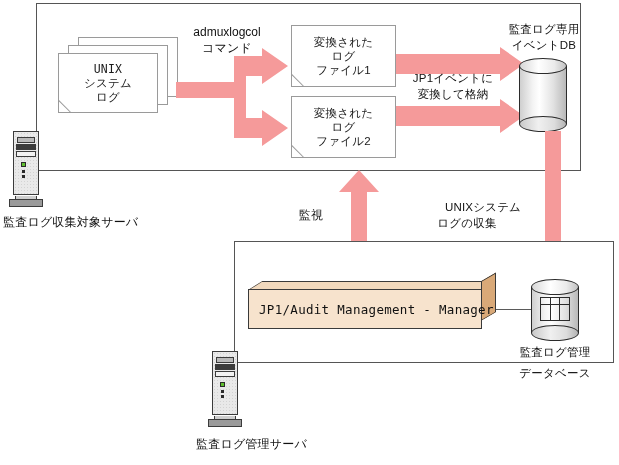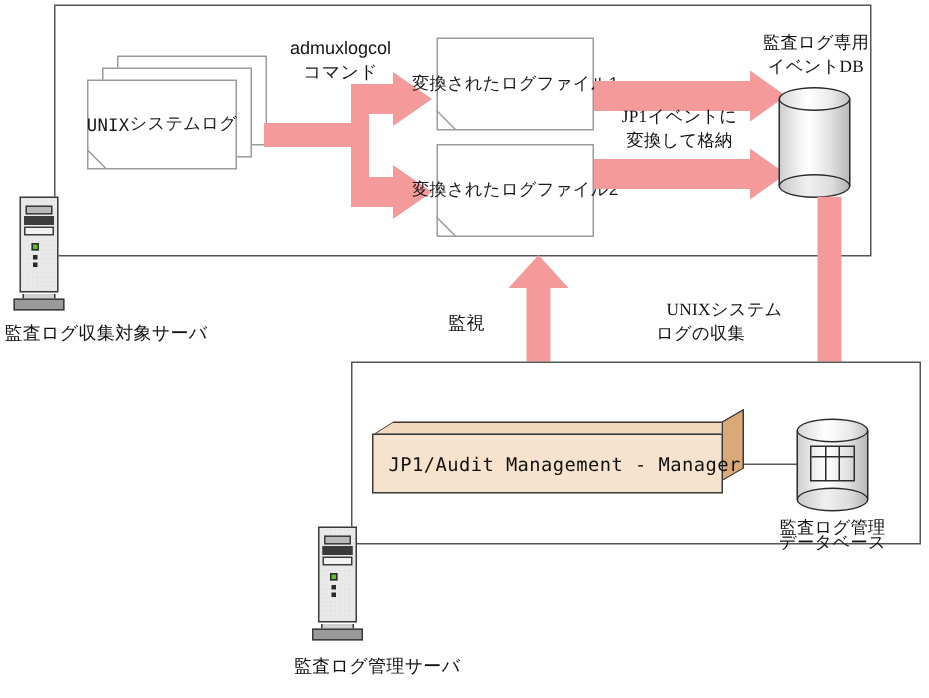--- a/index.html
+++ b/index.html
@@ -49,21 +49,21 @@
   }
   .sheet .foldline{
     position:absolute;left:-1px;bottom:-1px;width:14px;height:14px;overflow:hidden;
   }
   .sheet .foldline:after{
     content:"";position:absolute;left:-1px;top:-1px;width:20px;height:20px;
     border-top:1px solid #9a9a9a;transform-origin:0 0;transform:rotate(45deg);
   }
   .sheet-label{
     position:absolute;left:0;right:0;top:0;bottom:0;
-    display:flex;flex-direction:row;align-items:center;justify-content:center;
+    display:flex;flex-direction:column;align-items:center;justify-content:center;
     font-size:11.5px;line-height:14px;letter-spacing:.2px;white-space:pre;text-align:center;
     font-family:"Liberation Sans","DejaVu Sans",sans-serif;
   }
 
   
   .cyl{position:absolute;}
   .cyl .body{
     position:absolute;left:0;top:8px;width:100%;height:calc(100% - 16px);
     background:linear-gradient(to right,#cfcfcf 0%,#f4f4f4 28%,#ffffff 42%,#e2e2e2 72%,#b9b9b9 100%);
     border-left:1px solid #2b2b2b;border-right:1px solid #2b2b2b;box-sizing:border-box;
@@ -106,21 +106,21 @@
     position:absolute;left:0;top:0;width:calc(100% - 14px);height:9px;
     background:#f2d9bd;border:1px solid #3a3a3a;box-sizing:border-box;
     transform:skewX(-58deg);transform-origin:bottom left;
   }
 
   
   .lab{
     position:absolute;font-size:11.5px;line-height:15px;white-space:pre;
     color:#111;letter-spacing:.2px;
   }
-  .lab.center{text-align:center;font-family:Liberation Serif, serif;}
+  .lab.center{text-align:center;}
   .lab.mono{font-family:Liberation Sans, sans-serif;letter-spacing:0;}
 
   
   .wire{position:absolute;background:#5a5a5a;}
 
   svg{display:block;}
 </style>
 </head>
 <body>
 
@@ -227,15 +227,15 @@
     <div class="body"></div>
     <div class="bot"></div>
     <div class="top"></div>
     <div class="grid">
       <i class="v1"></i>
         <i class="v2"></i>
         <i class="h1"></i>
     </div>
   </div>
   <div class="lab center" style="left:499px;top:345px;width:112px;font-size:11.5px;">監査ログ管理</div>
-  <div class="lab center" style="left:499px;top:355px;width:112px;font-size:11.5px;">データベース</div>
+  <div class="lab center" style="left:499px;top:366px;width:112px;font-size:11.5px;">データベース</div>
 
 </div>
 
 </body></html>

